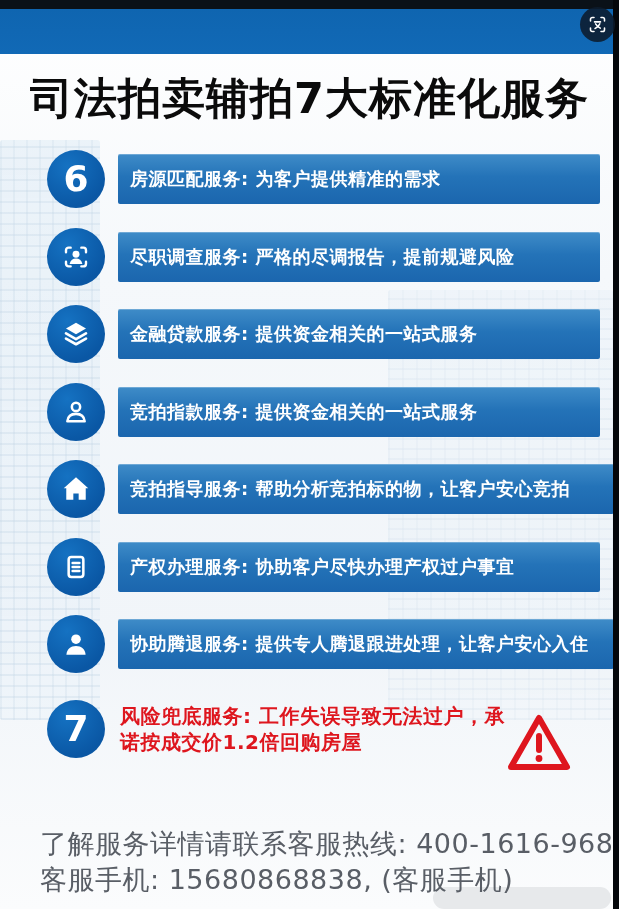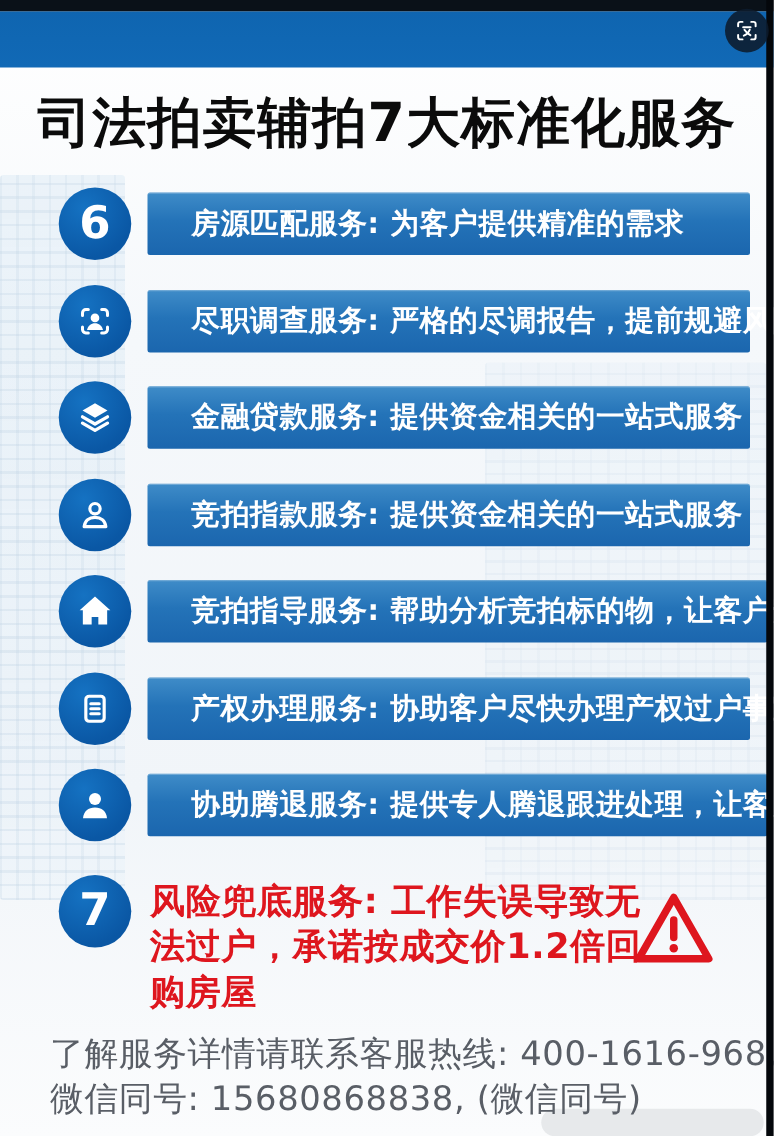--- a/index.html
+++ b/index.html
@@ -38,27 +38,27 @@
   .row{position:absolute;left:0;right:0;height:58px;z-index:3;}
   .r1{top:150px}.r2{top:228px}.r3{top:305px}.r4{top:383px}.r5{top:460px}.r6{top:538px}.r7{top:615px}
   .circle{position:absolute;left:47px;top:0;width:58px;height:58px;border-radius:50%;
     background:radial-gradient(circle at 35% 28%,#1572c2,#0a57a4 72%);
     display:flex;align-items:center;justify-content:center;}
   .circle .num{color:#fff;font-size:36px;font-weight:800;line-height:1;}
   .bar{position:absolute;left:118px;top:4px;height:50px;width:482px;border-radius:2px;
     background:linear-gradient(180deg,#3f8cc8 0%,#2473b8 45%,#1b66ae 100%);
     box-shadow:inset 0 1px 0 rgba(255,255,255,.25);}
   .bar.wide{width:496px;}
-  .bar .bar-text{display:block;line-height:50px;padding-left:35px;color:#ffffff;
-    font-size:23px;font-weight:700;letter-spacing:.5px;white-space:nowrap;}
+  .bar .bar-text{display:block;line-height:50px;padding-left:12px;color:#ffffff;
+    font-size:18px;font-weight:700;letter-spacing:.5px;white-space:nowrap;}
   
   .risk-row{position:absolute;left:0;right:0;top:698px;height:96px;z-index:3;}
   .risk-row .circle{top:2px;}
   .risk-text{position:absolute;left:120px;top:5px;width:398px;
-    color:#de161e;font-size:28px;font-weight:800;line-height:1.3;letter-spacing:.5px;}
+    color:#de161e;font-size:20px;font-weight:800;line-height:1.3;letter-spacing:.5px;}
   .warn{position:absolute;left:506px;top:14px;width:66px;height:62px;}
   
   .footer{position:absolute;left:40px;top:826px;width:565px;z-index:3;
     color:#595e66;font-size:27px;line-height:1.34;font-weight:500;letter-spacing:.5px;}
   .footer div{white-space:nowrap;}
 </style>
 </head>
 <body>
 
 <div class="stage">
@@ -182,16 +182,16 @@
       <svg width="66" height="62" viewBox="0 0 66 62" fill="none">
         <path d="M33 6 L61 55 H5 Z" stroke="#de161e" stroke-width="6" stroke-linejoin="round"></path>
         <path d="M33 24v14" stroke="#de161e" stroke-width="6" stroke-linecap="round"></path>
         <circle cx="33" cy="46.5" r="3.4" fill="#de161e"></circle>
       </svg>
     </div>
   </div>
 
   <div class="footer">
     <div>了解服务详情请联系客服热线: 400-1616-968,</div>
-    <div>微信同号: 15680868838, (微信同号)</div>
+    <div>客服手机: 15680868838, (客服手机)</div>
   </div>
 
 </div>
 
 </body></html>

